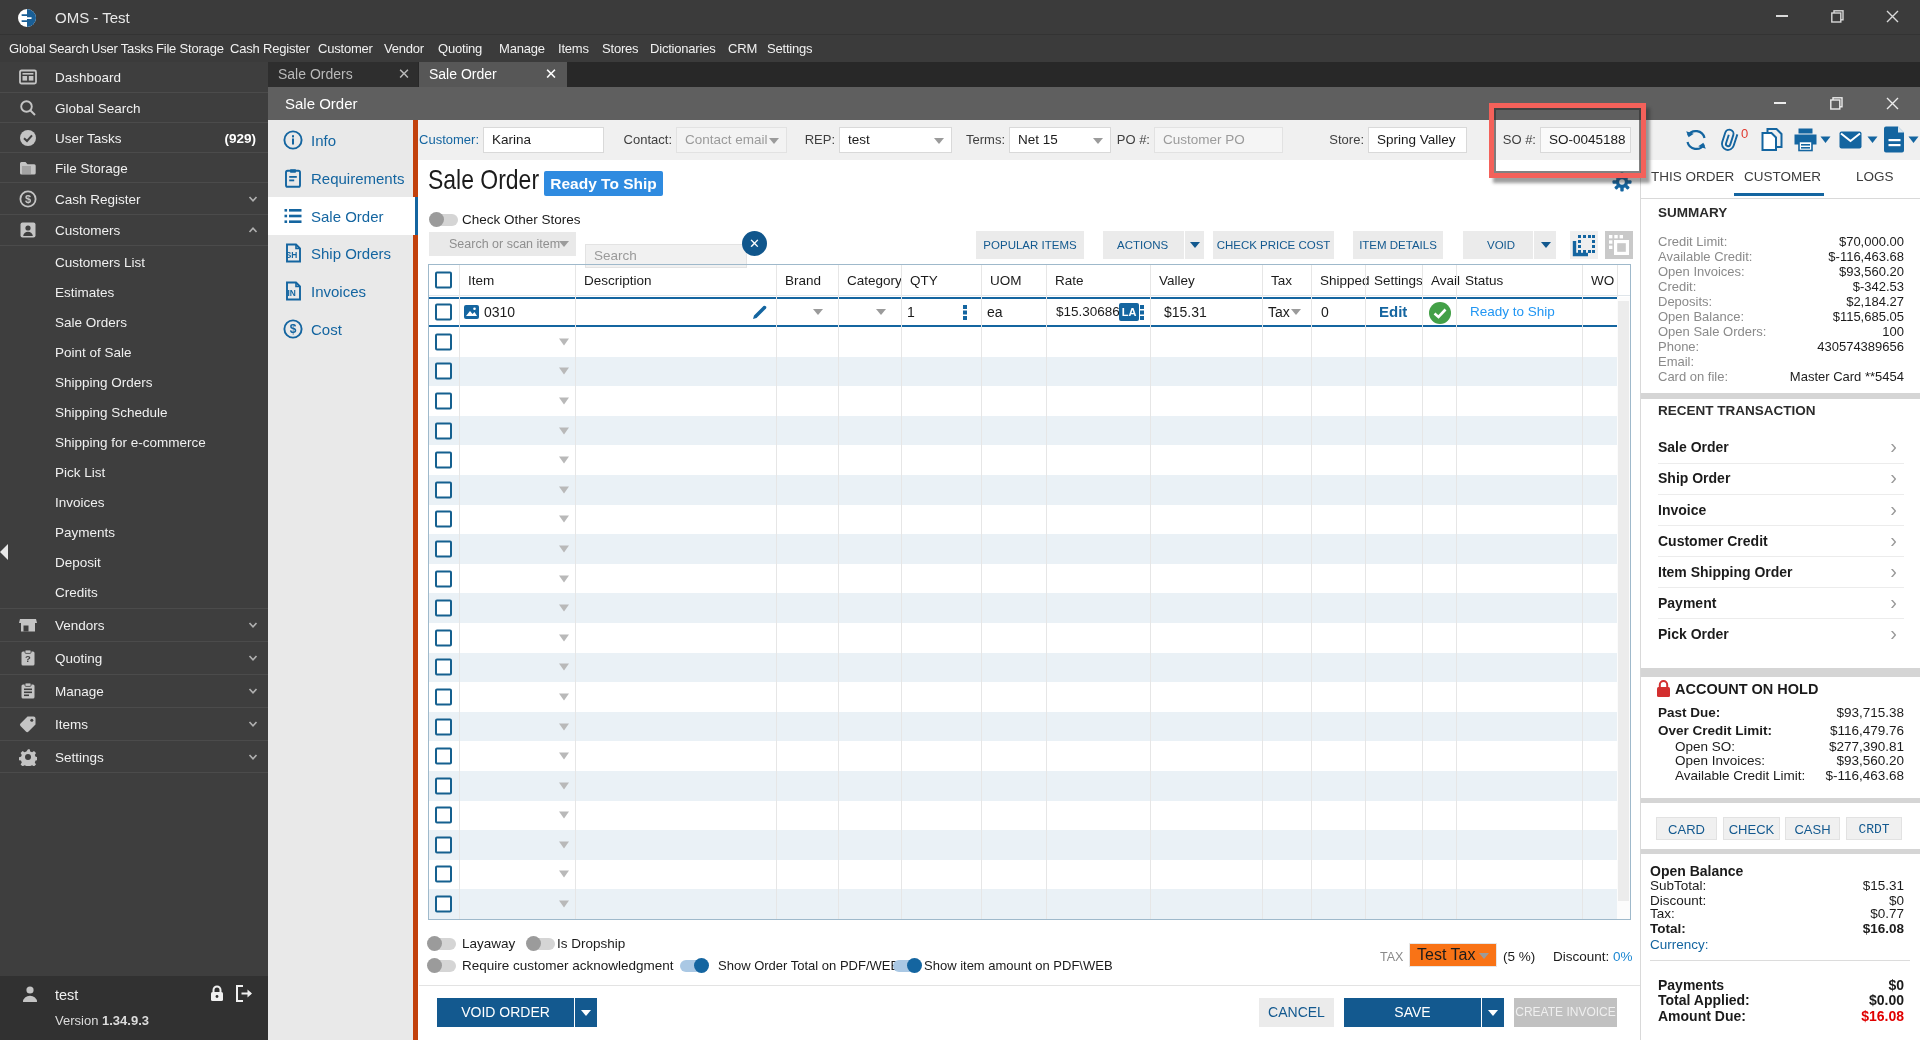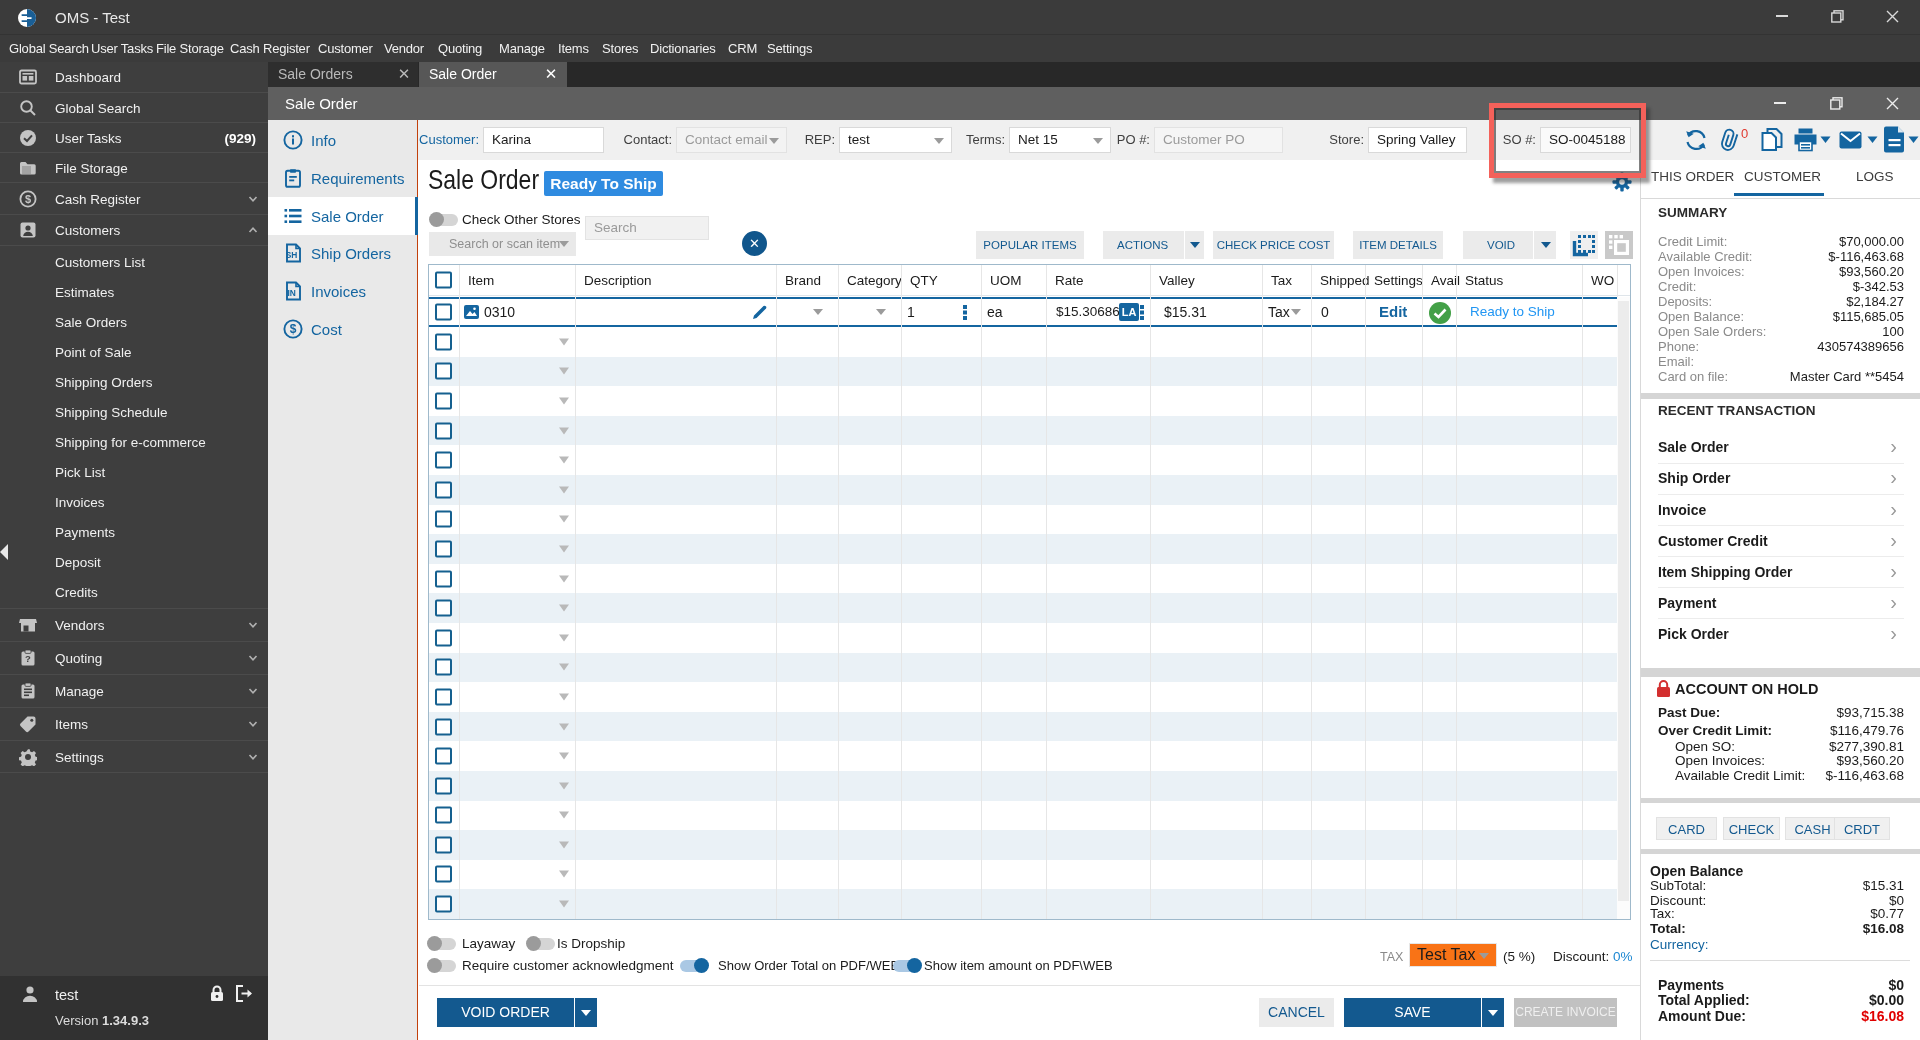--- a/index.html
+++ b/index.html
@@ -22,21 +22,21 @@
 .snav { position:absolute; left:0; width:268px; color:#f0f0f0; font-size:13.5px; }
 .snav .lbl { position:absolute; left:55px; top:50%; transform:translateY(-50%); }
 .snav .ic { position:absolute; left:19px; top:50%; transform:translateY(-50%); width:18px; height:18px; }
 .snav.sep { border-top:1px solid #4b4b4b; }
 .chev { position:absolute; right:10px; top:50%; transform:translateY(-50%); width:10px; height:10px; }
 #userarea { left:0; top:976px; width:268px; height:64px; background:#313131; }
 
 
 #winheader { left:268px; top:87px; width:1652px; height:33px; background:#5f5f5f; }
 #formrow { left:418px; top:120px; width:1502px; height:40px; background:#f0f0f0; }
-#innermenu { left:268px; top:120px; width:150px; height:920px; background:#e9e9e9; border-right:1px solid #c2410c; }
+#innermenu { left:268px; top:120px; width:150px; height:920px; background:#e9e9e9; border-right:5px solid #c2410c; }
 .imitem { position:absolute; left:0; width:150px; height:38px; color:#1465a0; font-size:15px; }
 .imitem .lbl { position:absolute; left:43px; top:50%; transform:translateY(-50%); }
 .imitem .ic { position:absolute; left:15px; top:50%; transform:translateY(-50%); width:20px; height:20px; }
 .imitem.active { background:#fff; border-right:3px solid #1465a0; }
 
 #content { left:419px; top:160px; width:1221px; height:880px; background:#fff; }
 #rightpanel { left:1641px; top:160px; width:279px; height:880px; background:#fff; }
 #paneldiv { left:1640px; top:120px; width:1px; height:920px; background:#d9d9d9; }
 
 
@@ -425,21 +425,21 @@
             <rect x="15.5" y="8.3" width="4" height="3.4" rx="1"></rect>
           </g>
         </g>
         <circle cx="10" cy="10" r="2.8" fill="#fff"></circle>
       </svg>
     <span class="tgl" style="left:11px;top:54px;">
         <span class="knob"></span>
       </span>
     <span class="abs" style="left:43px;top:52px;font-size:13.5px;color:#1b1b1b;">Check Other Stores</span>
     <div class="abs" style="left:10px;top:72px;width:147px;height:24px;background:#e9e9e9;color:#8f8f8f;font-size:12.5px;line-height:24px;"><span style="margin-left:20px;">Search or scan item</span><i class="selarrow" style="top:9px;"></i></div>
-    <div class="abs" style="left:166px;top:56px;width:124px;height:24px;background:#f1f1f1;border:1px solid #e3e3e3;color:#9a9a9a;font-size:13.5px;line-height:22px;"><span style="margin-left:8px;">Search</span></div>
+    <div class="abs" style="left:166px;top:84px;width:162px;height:24px;background:#f1f1f1;border:1px solid #e3e3e3;color:#9a9a9a;font-size:13.5px;line-height:22px;"><span style="margin-left:8px;">Search</span></div>
     <div class="abs" style="left:323px;top:71px;width:25px;height:25px;border-radius:50%;background:#10568c;color:#fff;text-align:center;line-height:25px;font-size:13px;">✕</div>
     <div class="btn" style="left:557px;top:71px;width:108px;height:28px;line-height:28px;">POPULAR ITEMS</div>
     <div class="btn" style="left:684px;top:71px;width:101px;height:28px;line-height:28px;">
         <span style="position:absolute;left:14px;">ACTIONS</span>
         <span style="position:absolute;right:19px;top:0;width:1px;height:28px;background:#fff;"></span>
         <i class="selarrow" style="right:4px;top:11px;border-top-color:#13598f;"></i>
       </div>
     <div class="btn" style="left:794px;top:71px;width:121px;height:28px;line-height:28px;">CHECK PRICE COST</div>
     <div class="btn" style="left:934px;top:71px;width:90px;height:28px;line-height:28px;">ITEM DETAILS</div>
     <div class="btn" style="left:1044px;top:71px;width:93px;height:28px;line-height:28px;">
@@ -715,21 +715,21 @@
     <span class="abs" style="left:34px;top:521px;font-size:14.5px;font-weight:bold;color:#1b1b1b;">ACCOUNT ON HOLD</span>
     <div class="kv" style="top:545px;font-size:13.5px;"><span style="font-weight:bold;color:#1b1b1b;">Past Due:</span><b>$93,715.38</b></div>
     <div class="kv" style="top:563px;font-size:13.5px;"><span style="font-weight:bold;color:#1b1b1b;">Over Credit Limit:</span><b>$116,479.76</b></div>
     <div class="kv" style="top:579px;font-size:13.5px;color:#1b1b1b;"><span style="margin-left:17px;">Open SO:</span><b>$277,390.81</b></div>
     <div class="kv" style="top:593px;font-size:13.5px;color:#1b1b1b;"><span style="margin-left:17px;">Open Invoices:</span><b>$93,560.20</b></div>
     <div class="kv" style="top:608px;font-size:13.5px;color:#1b1b1b;"><span style="margin-left:17px;">Available Credit Limit:</span><b>$-116,463.68</b></div>
     <div class="band" style="top:638px;height:5px;"></div>
     <div class="pbtn" style="left:15px;width:61px;">CARD</div>
     <div class="pbtn" style="left:82px;width:57px;">CHECK</div>
     <div class="pbtn" style="left:144px;width:55px;">CASH</div>
-    <div class="pbtn" style="left:193px;width:56px;">CRDT</div>
+    <div class="pbtn" style="left:205px;width:56px;font-family:Liberation Mono, monospace;">CRDT</div>
     <div class="band" style="top:689px;height:5px;"></div>
     <div class="kv" style="top:703px;left:9px;font-size:14px;"><span style="font-weight:bold;color:#1b1b1b;">Open Balance</span></div>
     <div class="kv" style="top:718px;left:9px;font-size:13.5px;color:#1b1b1b;">SubTotal:<b>$15.31</b></div>
     <div class="kv" style="top:733px;left:9px;font-size:13.5px;color:#1b1b1b;">Discount:<b>$0</b></div>
     <div class="kv" style="top:746px;left:9px;font-size:13.5px;color:#1b1b1b;">Tax:<b>$0.77</b></div>
     <div class="kv" style="top:761px;left:9px;font-size:13.5px;"><span style="font-weight:bold;color:#1b1b1b;">Total:</span><b style="font-weight:bold;">$16.08</b></div>
     <div class="kv" style="top:777px;left:9px;font-size:13.5px;color:#1465a0;">Currency:</div>
     <div class="abs" style="left:9px;top:800px;width:260px;height:1px;background:#dcdcdc;"></div>
     <div class="kv" style="top:817px;font-size:14px;"><span style="font-weight:bold;color:#1b1b1b;">Payments</span><b style="font-weight:bold;">$0</b></div>
     <div class="kv" style="top:832px;font-size:14px;"><span style="font-weight:bold;color:#1b1b1b;">Total Applied:</span><b style="font-weight:bold;">$0.00</b></div>

